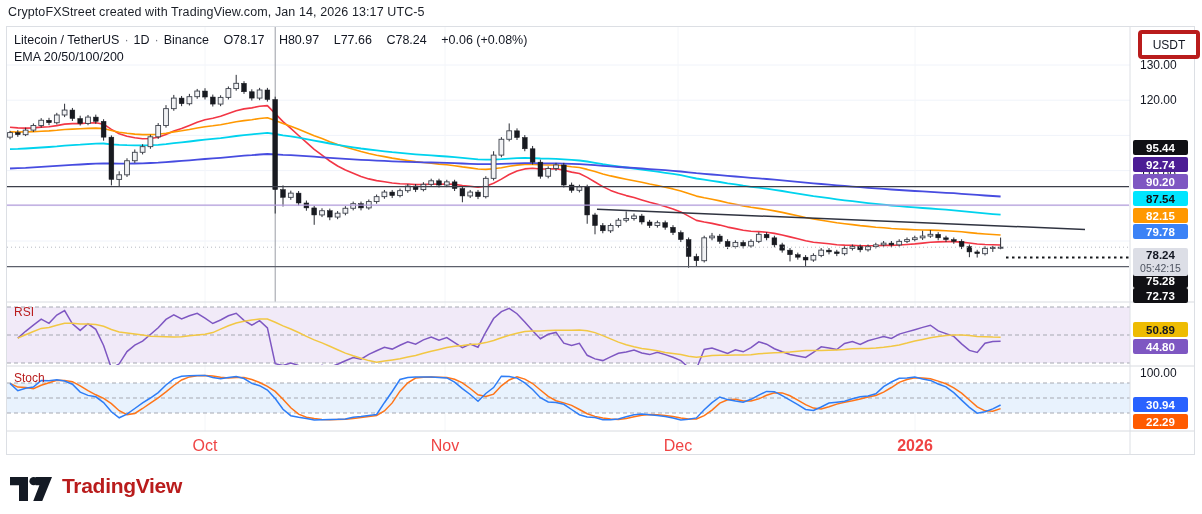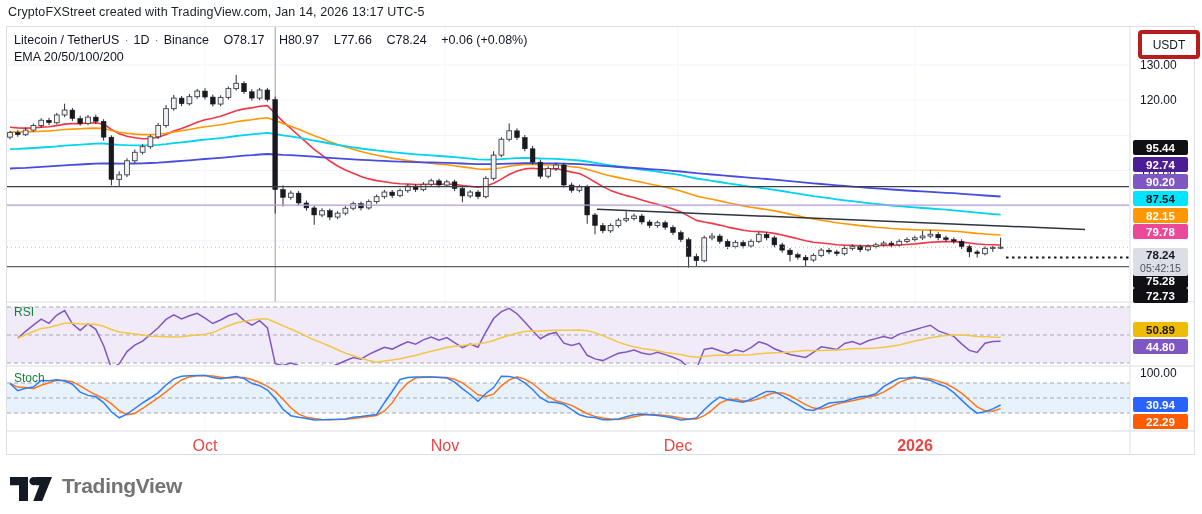--- a/index.html
+++ b/index.html
@@ -6,37 +6,37 @@
   body{width:1202px;height:514px;position:relative;overflow:hidden;
        font-family:"Liberation Sans",sans-serif;color:#131722;}
   .abs{position:absolute;}
   #attribution{left:8px;top:5px;font-size:12.5px;color:#1b1f27;letter-spacing:.1px;}
   #widget{left:6px;top:26px;width:1189px;height:429px;border:1px solid #dcdfe4;box-sizing:border-box;background:#fff;}
   #chart-canvas{left:0;top:0;pointer-events:none;}
   #legend{left:14px;top:33px;font-size:12.5px;white-space:nowrap;}
   #legend .sep{color:#787b86;margin:0 5px;}
   #legend .v{margin-right:11px;}
   #legend-line2{left:14px;top:50px;font-size:12.5px;}
-  .pane-title{font-size:12px;color:#15803d;}
+  .pane-title{font-size:12px;color:#b91c1c;}
   #rsi-title{left:14px;top:305px;}
   #stoch-title{left:14px;top:371px;}
   #usdt-btn{left:1138px;top:30px;width:54px;height:21px;border:4px solid #b91c1c;border-radius:4px;
             display:flex;align-items:center;justify-content:center;font-size:12px;font-weight:500;background:#fff;}
   .tick-label{position:absolute;left:1140px;font-size:12px;color:#131722;}
   .lvl-box{position:absolute;left:1133px;width:55px;height:15px;border-radius:2px;
            display:flex;align-items:center;justify-content:center;
            font-size:11.5px;font-weight:600;}
   #cur-box{position:absolute;left:1133px;width:55px;border-radius:2px;padding:1px 0;
            text-align:center;font-size:11.5px;line-height:13px;}
   #cur-box .cd{font-size:10.5px;color:#4d5souligne360;} 
   #cur-box .cd{font-size:10.5px;color:#4d5360;}
   .time-label{position:absolute;top:437px;transform:translateX(-50%);font-size:16px;color:#ef4444;}
   .time-label.bold{font-weight:700;}
   #footer{left:10px;top:470px;display:flex;align-items:center;gap:10px;}
-  #brand-text{font-size:21px;font-weight:700;letter-spacing:-0.3px;color:#737373;}
+  #brand-text{font-size:21px;font-weight:700;letter-spacing:-0.3px;color:#b91c1c;}
   #axis-area{left:1130px;top:26px;width:65px;height:405px;}
 </style>
 </head>
 <body>
 
 <div class="abs" id="attribution">CryptoFXStreet created with TradingView.com, Jan 14, 2026 13:17 UTC-5</div>
 
 <div class="abs" id="widget"></div>
 
 <svg class="abs" id="chart-canvas" width="1202" height="514">
@@ -370,21 +370,21 @@
 <div class="abs" id="axis-area"></div>
 <div id="labels-root">
     <div class="tick-label" style="top: 58px;">130.00</div>
     <div class="tick-label" style="top: 93px;">120.00</div>
     <div class="tick-label" style="top: 128px; margin-top: 40px;">110.00</div>
     <div class="lvl-box" style="top: 140px; background: rgb(16, 16, 20); color: rgb(255, 255, 255);">95.44</div>
     <div class="lvl-box" style="top: 157px; background: #4c1d95; color: rgb(255, 255, 255);">92.74</div>
     <div class="lvl-box" style="top: 174px; background: rgb(126, 87, 194); color: rgb(255, 255, 255);">90.20</div>
     <div class="lvl-box" style="top: 191px; background: rgb(0, 229, 255); color: rgb(16, 16, 20);">87.54</div>
     <div class="lvl-box" style="top: 208px; background: rgb(255, 152, 0); color: rgb(255, 255, 255);">82.15</div>
-    <div class="lvl-box" style="top: 224px; background: #ec4899; color: rgb(255, 255, 255);">79.78</div>
+    <div class="lvl-box" style="top: 224px; background: #3b82f6; color: rgb(255, 255, 255);">79.78</div>
     <div class="lvl-box" style="top: 273px; background: rgb(16, 16, 20); color: rgb(255, 255, 255);">75.28</div>
     <div class="lvl-box" style="top: 288px; background: rgb(16, 16, 20); color: rgb(255, 255, 255);">72.73</div>
     <div class="" id="cur-box" style="position: absolute; top: 240px; background: rgb(220, 222, 230); color: rgb(19, 23, 34); margin-top: 8px;">
       <div style="font-weight: 600;">78.24</div>
       <div class="cd">05:42:15</div>
     </div>
     <div class="lvl-box" style="top: 322px; background: rgb(238, 188, 2); color: rgb(19, 23, 34);">50.89</div>
     <div class="lvl-box" style="top: 339px; background: rgb(126, 87, 194); color: rgb(255, 255, 255);">44.80</div>
     <div class="tick-label" style="top: 366px;">100.00</div>
     <div class="lvl-box" style="top: 397px; background: rgb(41, 98, 255); color: rgb(255, 255, 255);">30.94</div>

